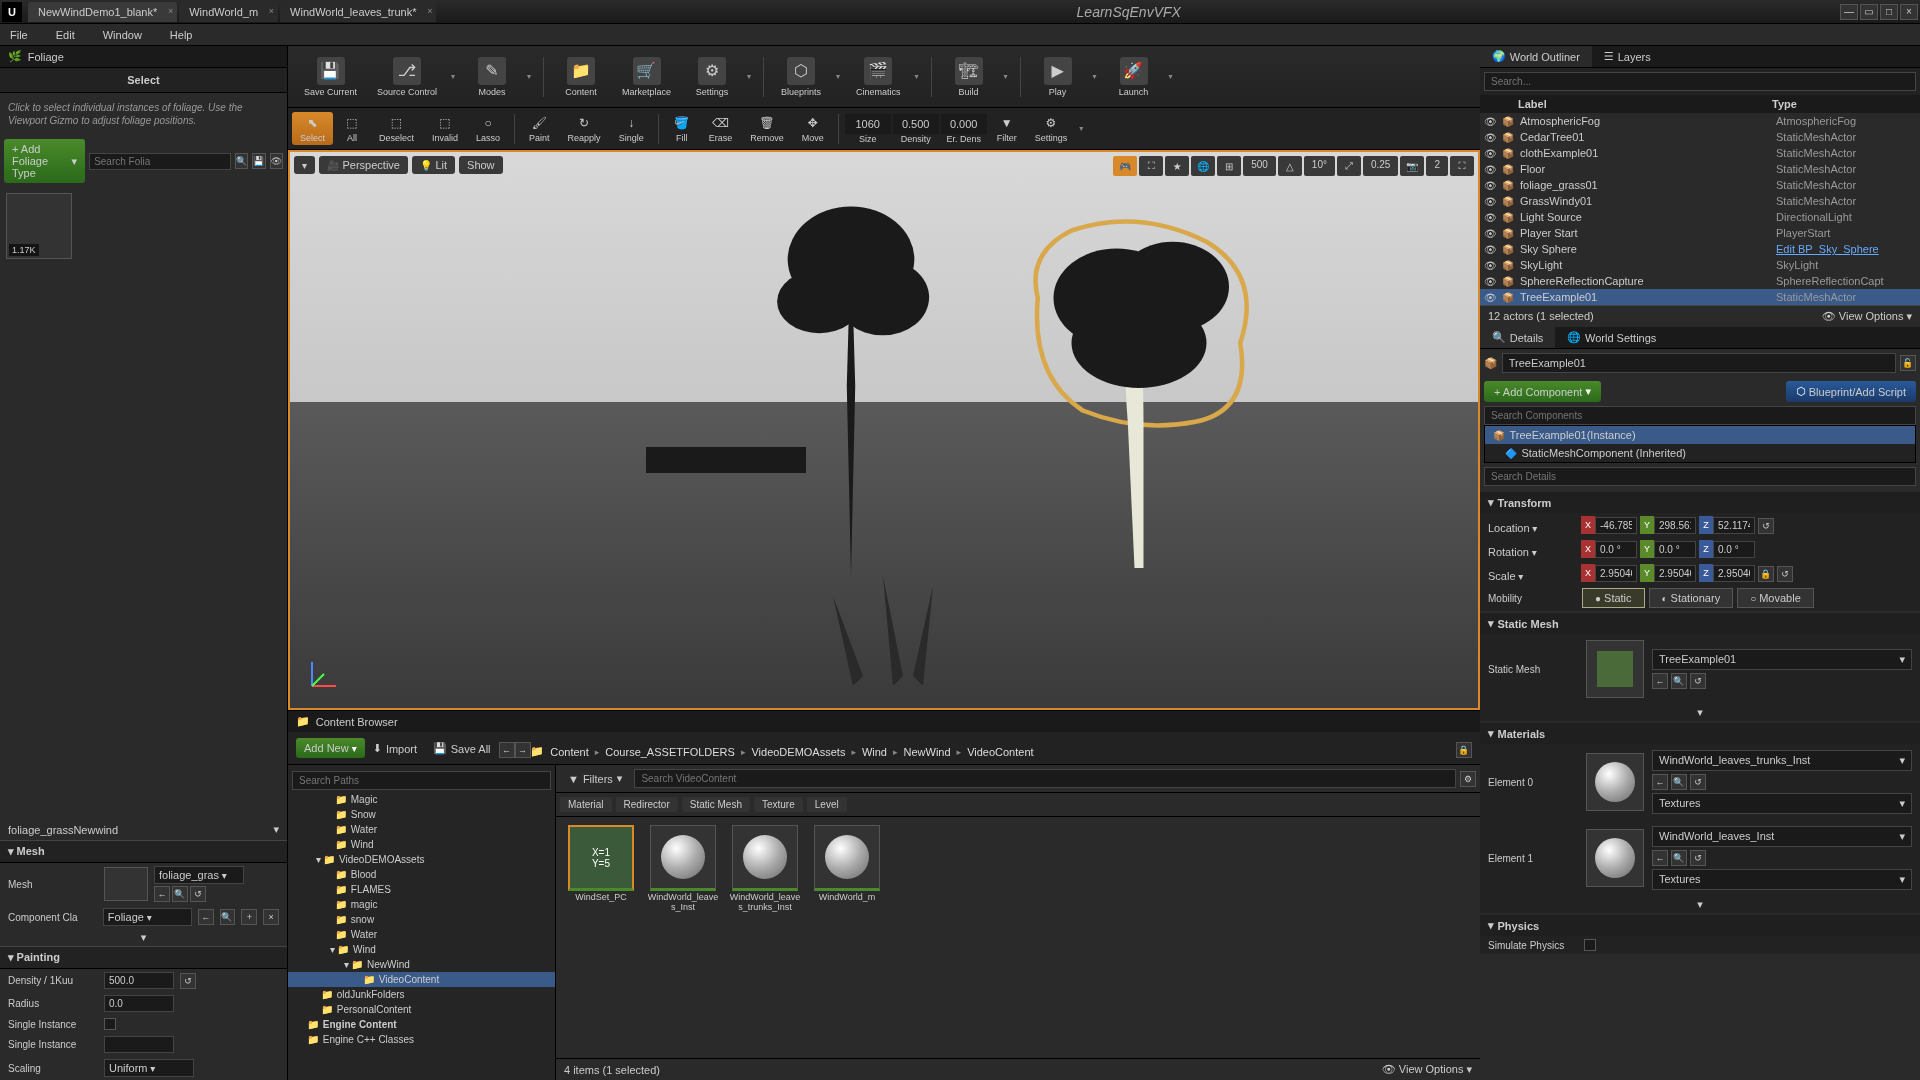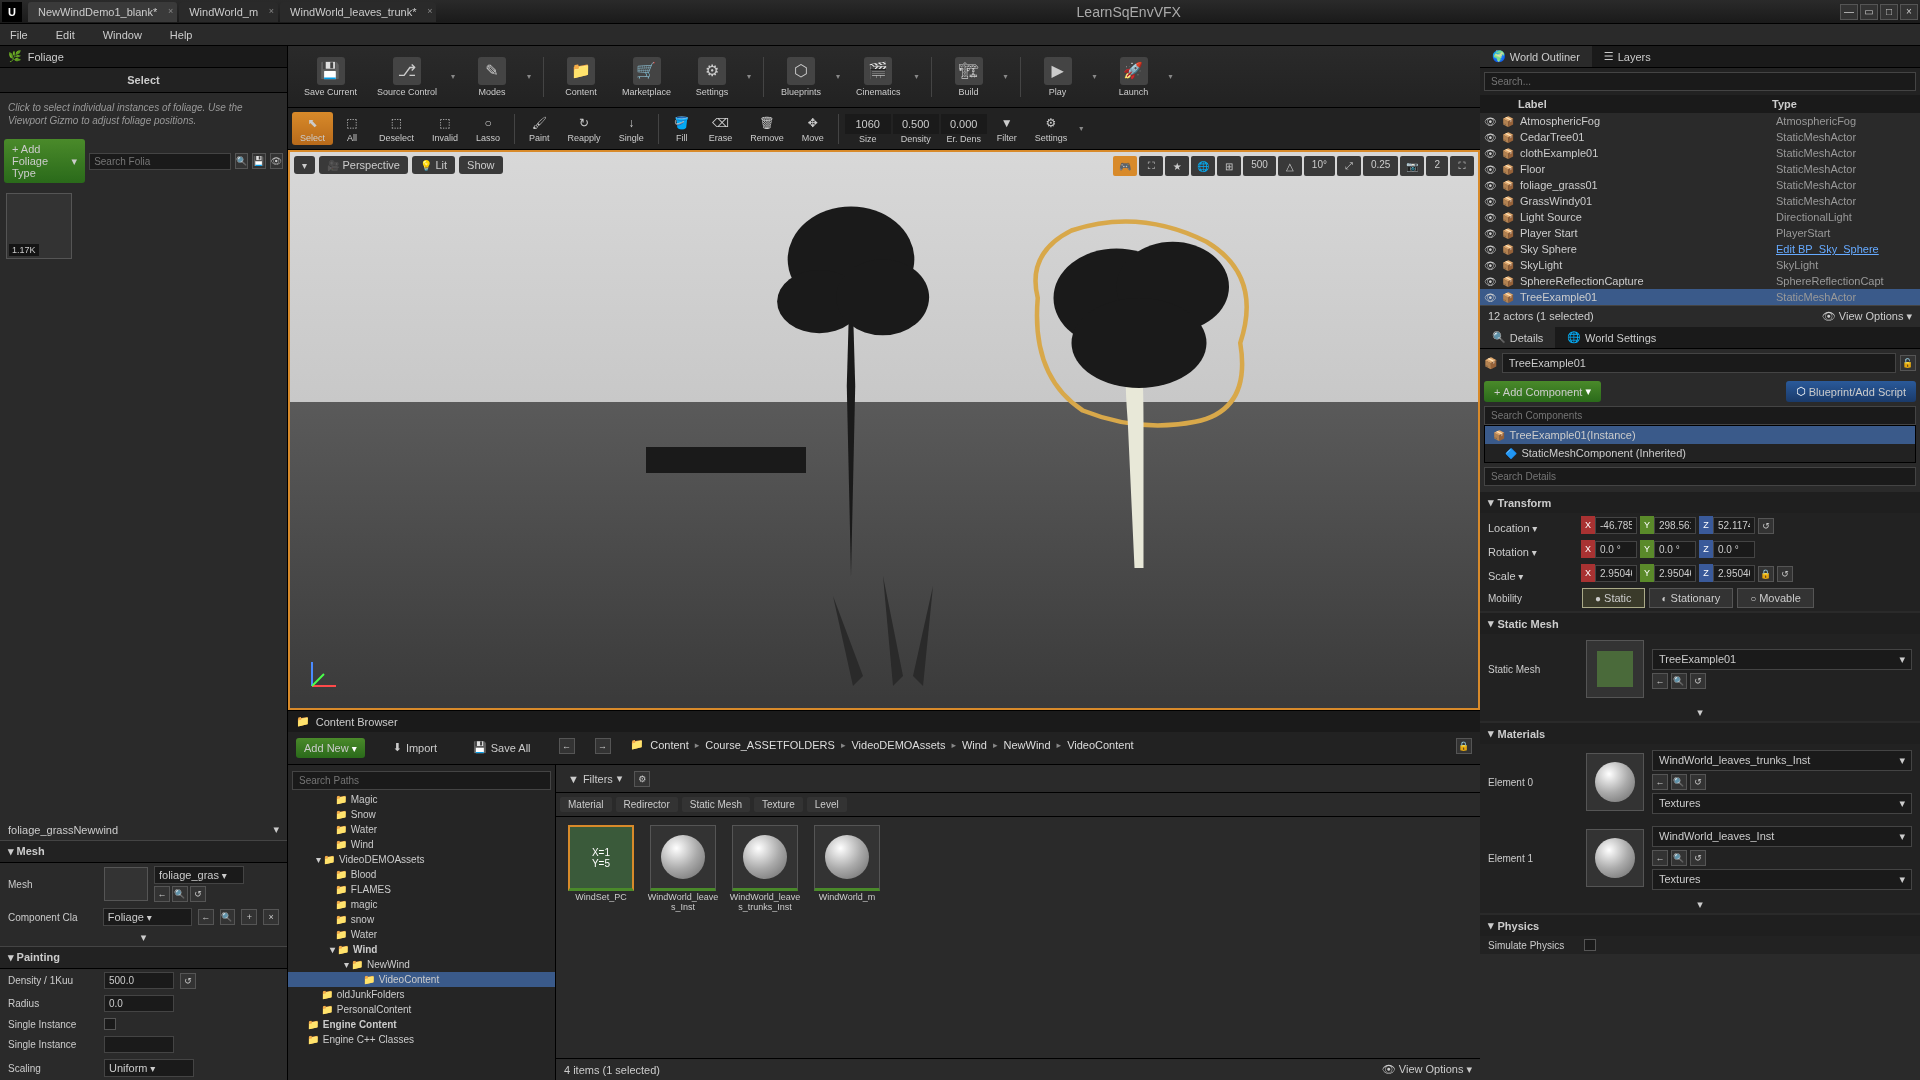--- a/index.html
+++ b/index.html
@@ -5,21 +5,21 @@
 *{margin:0;padding:0;box-sizing:border-box;font-family:Arial,sans-serif;font-size:11px;color:#ccc;user-select:none}
 body{background:#1a1a1a;width:1920px;height:1080px;overflow:hidden}
 .titlebar{height:24px;background:linear-gradient(#2a2a2a,#1a1a1a);display:flex;align-items:center;border-bottom:1px solid #000}
 .logo{width:20px;height:20px;background:#000;margin:2px;display:flex;align-items:center;justify-content:center;color:#fff;font-weight:bold}
 .tabs{display:flex;gap:2px;margin-left:4px}
 .tab{background:#2a2a2a;padding:4px 20px 4px 10px;border-radius:3px 3px 0 0;position:relative;font-size:10px}
 .tab.active{background:#3a3a3a}
 .tab-close{position:absolute;right:4px;top:4px;font-size:9px;color:#888}
 .win-controls{margin-left:auto;display:flex;gap:2px;padding-right:2px}
 .win-btn{width:18px;height:16px;background:#333;display:flex;align-items:center;justify-content:center;font-size:10px;border:1px solid #555}
-.brand{margin-left:auto;margin-right:19px;font-size:14px;color:#aaa;}
+.brand{margin-left:auto;margin-right:19px;font-size:14px;color:#aaa;font-style:italic}
 .menubar{height:22px;background:#2a2a2a;display:flex;align-items:center;padding:0 4px;gap:16px;border-bottom:1px solid #000}
 .menu-item{padding:2px 6px;font-size:11px}
 .app{display:flex;height:calc(100% - 46px)}
 .left-panel{width:288px;background:#2a2a2a;display:flex;flex-direction:column;border-right:1px solid #000}
 .panel-header{background:#1a1a1a;padding:4px 8px;display:flex;align-items:center;gap:6px;border-bottom:1px solid #000}
 .select-bar{background:#222;padding:6px;text-align:center;font-weight:bold;border-bottom:1px solid #000}
 .help-text{padding:8px;font-size:10px;color:#999;font-style:italic;line-height:1.3}
 .foliage-add-row{display:flex;gap:4px;padding:4px;align-items:center}
 .add-btn{background:linear-gradient(#4a8a2a,#2a6a1a);color:#fff;padding:4px 8px;border-radius:3px;font-size:10px;display:flex;align-items:center;gap:3px}
 .search-sm{background:#1a1a1a;border:1px solid #444;padding:2px 4px;flex:1;font-size:10px;color:#ccc}
@@ -47,21 +47,21 @@
 .viewport-container{flex:1;position:relative;background:#555}
 .viewport{width:100%;height:100%;background:linear-gradient(180deg,#d8d8d8 0%,#c8c8c8 45%,#5a5a5a 45%,#3a3a3a 100%);position:relative;border:2px solid #d88a2a}
 .vp-toolbar{position:absolute;top:4px;left:4px;display:flex;gap:4px;z-index:10}
 .vp-btn{background:rgba(40,40,40,.9);padding:3px 8px;border-radius:3px;font-size:10px;display:flex;align-items:center;gap:3px}
 .vp-toolbar-r{position:absolute;top:4px;right:4px;display:flex;gap:2px;z-index:10}
 .vp-icon-btn{width:24px;height:20px;background:rgba(40,40,40,.9);display:flex;align-items:center;justify-content:center;font-size:10px;border-radius:2px}
 .vp-val{background:rgba(40,40,40,.9);padding:3px 8px;font-size:10px;border-radius:2px}
 .tree-silhouette{position:absolute;pointer-events:none}
 .content-browser{height:370px;background:#2a2a2a;display:flex;flex-direction:column;border-top:1px solid #000}
 .cb-header{background:#1a1a1a;padding:4px 8px;display:flex;align-items:center;gap:6px}
-.cb-toolbar{background:#222;padding:6px 8px;display:flex;align-items:flex-start;gap:20px;border-bottom:1px solid #000}
+.cb-toolbar{background:#222;padding:6px 8px;display:flex;align-items:flex-end;gap:0;border-bottom:1px solid #000}
 .cb-btn{display:flex;align-items:center;gap:4px;padding:3px 8px;font-size:11px}
 .breadcrumb{display:flex;align-items:center;gap:6px;font-size:11px}
 .crumb{color:#ddd}
 .crumb-sep{color:#888;font-size:9px}
 .cb-body{flex:1;display:flex}
 .cb-tree{width:268px;background:#252525;border-right:1px solid #000;overflow:auto;padding:4px 0}
 .tree-item{padding:2px 4px;display:flex;align-items:center;gap:4px;font-size:10px}
 .tree-item.sel{background:#3a5a8a}
 .cb-content{flex:1;display:flex;flex-direction:column}
 .cb-filter-row{padding:4px;display:flex;gap:4px;align-items:center;border-bottom:1px solid #000}
@@ -448,32 +448,33 @@
               <div class="tree-item" style="padding-left: 42px;">&nbsp;&nbsp;📁 Magic</div>
               <div class="tree-item" style="padding-left: 42px;">&nbsp;&nbsp;📁 Snow</div>
               <div class="tree-item" style="padding-left: 42px;">&nbsp;&nbsp;📁 Water</div>
               <div class="tree-item" style="padding-left: 42px;">&nbsp;&nbsp;📁 Wind</div>
               <div class="tree-item" style="padding-left: 28px;">▾ 📁 VideoDEMOAssets</div>
               <div class="tree-item" style="padding-left: 42px;">&nbsp;&nbsp;📁 Blood</div>
               <div class="tree-item" style="padding-left: 42px;">&nbsp;&nbsp;📁 FLAMES</div>
               <div class="tree-item" style="padding-left: 42px;">&nbsp;&nbsp;📁 magic</div>
               <div class="tree-item" style="padding-left: 42px;">&nbsp;&nbsp;📁 snow</div>
               <div class="tree-item" style="padding-left: 42px;">&nbsp;&nbsp;📁 Water</div>
-              <div class="tree-item" style="padding-left: 42px; font-weight: bold;">▾ 📁 Wind</div>
+              <div class="tree-item" style="padding-left: 42px;">▾ 📁 Wind</div>
               <div class="tree-item" style="padding-left: 56px;">▾ 📁 NewWind</div>
               <div class="tree-item sel" style="padding-left: 70px;">&nbsp;&nbsp;📁 VideoContent</div>
               <div class="tree-item" style="padding-left: 28px;">&nbsp;&nbsp;📁 oldJunkFolders</div>
               <div class="tree-item" style="padding-left: 28px;">&nbsp;&nbsp;📁 PersonalContent</div>
               <div class="tree-item" style="padding-left: 14px; font-weight: bold;">&nbsp;&nbsp;📁 Engine Content</div>
               <div class="tree-item" style="padding-left: 14px;">&nbsp;&nbsp;📁 Engine C++ Classes</div>
             </div>
         </div>
         <div class="cb-content">
           <div class="cb-filter-row">
             <div class="cb-btn">▼ <span>Filters</span> ▾</div>
+            <input class="search-full" style="flex: 1 1 0%;" placeholder="Search VideoContent">
             <div class="icon-btn">⚙</div>
           </div>
           <div class="cb-filter-row" id="filter-tags">
               <span class="filter-tag">Material</span>
               <span class="filter-tag">Redirector</span>
               <span class="filter-tag">Static Mesh</span>
               <span class="filter-tag">Texture</span>
               <span class="filter-tag">Level</span>
             </div>
           <div class="cb-assets" id="cb-assets">

